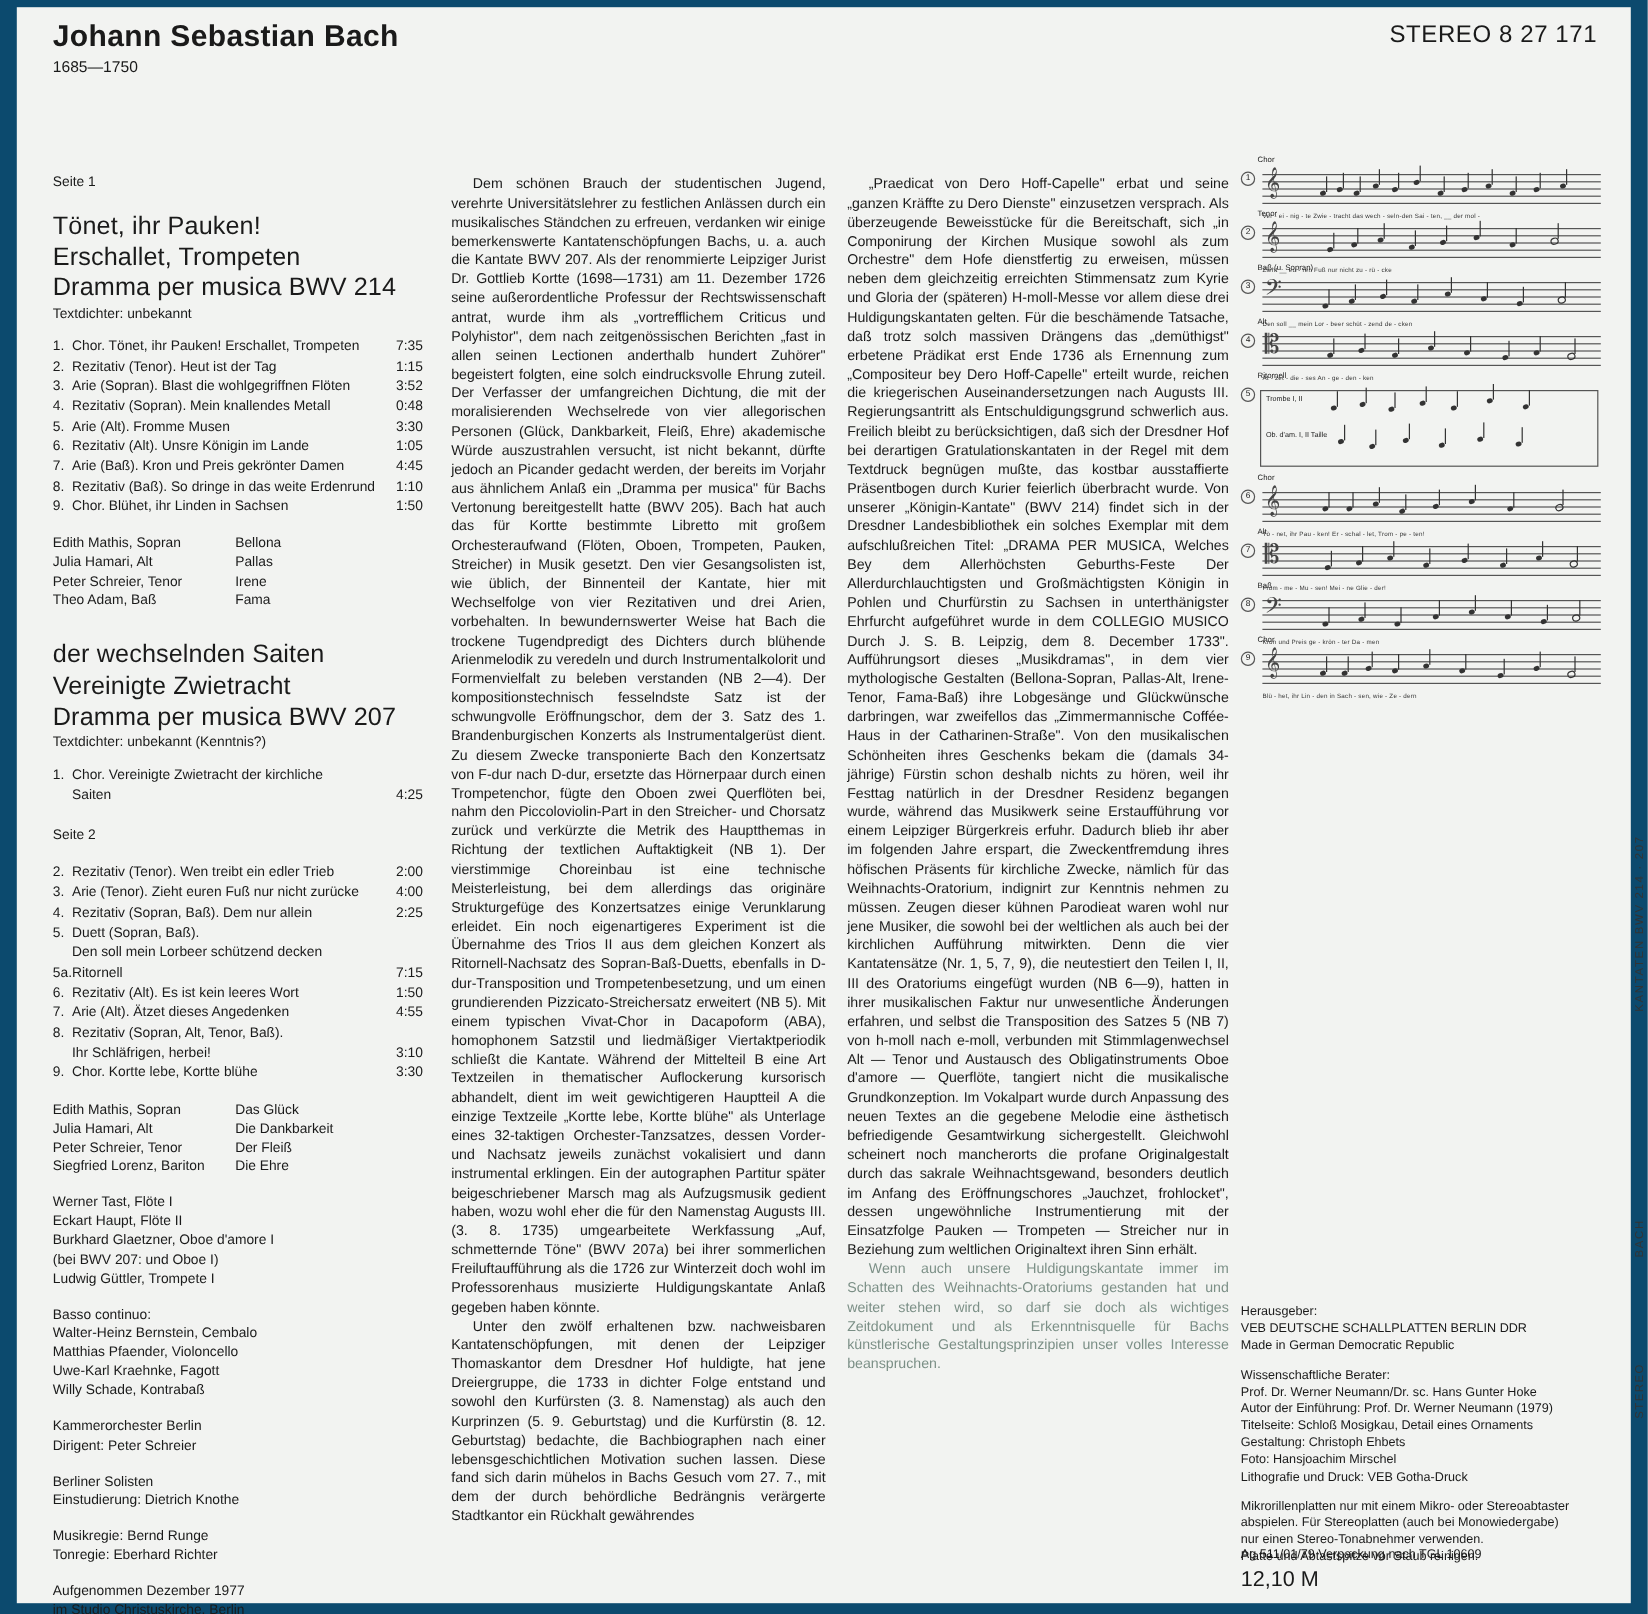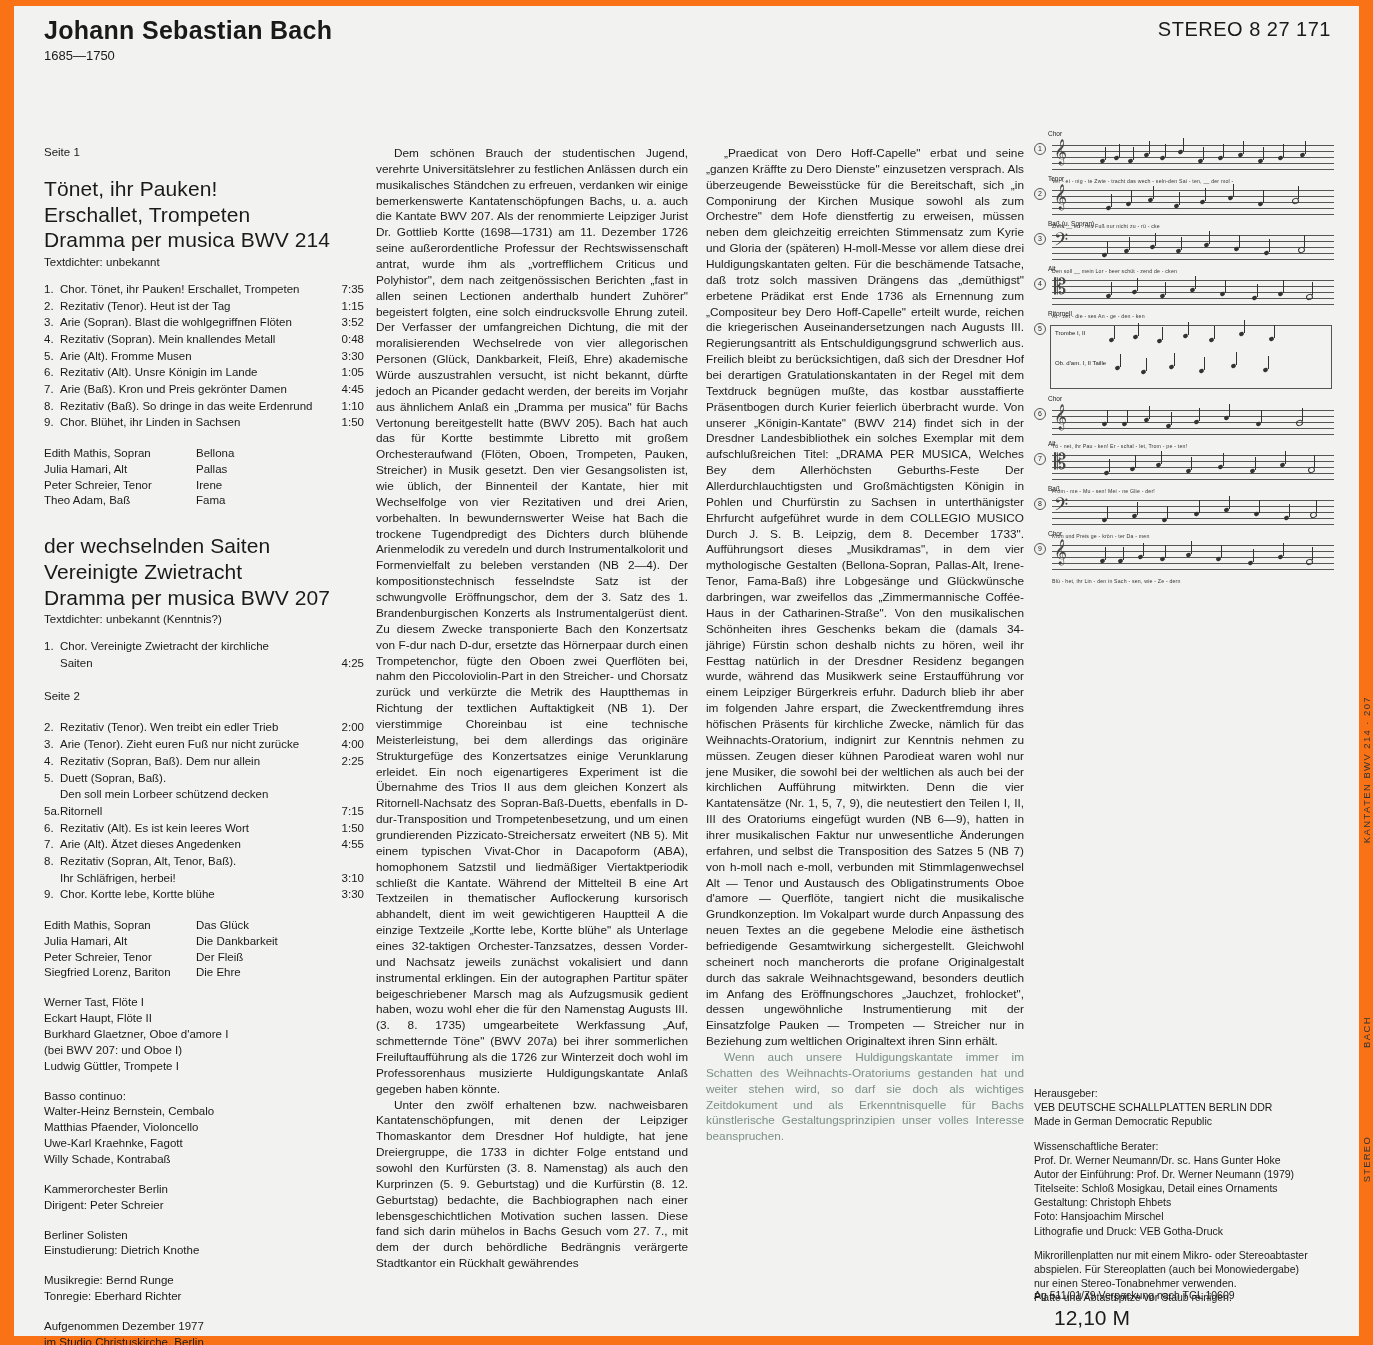--- a/index.html
+++ b/index.html
@@ -5,21 +5,21 @@
   html, body { margin:0; padding:0; }
   body {
     width:1373px; height:1345px;
     background:#c9cbc9;
     font-family:"Liberation Sans", sans-serif;
     color:#1a1a1a;
     overflow:hidden;
   }
   .sleeve {
     position:absolute; left:0; top:0; width:1373px; height:1345px;
-    background:#f97316;
+    background:#0c4a6e;
     box-sizing:border-box;
   }
   .inner {
     position:absolute; left:14px; top:6px; width:1345px; height:1330px;
     background:#f2f3f1;
     box-sizing:border-box;
   }
   
   .composer {
     position:absolute; left:30px; top:10px;
@@ -45,21 +45,21 @@
     font-size:21px; line-height:1.22; font-weight:normal;
     letter-spacing:0.1px;
   }
   .work-title .tline { display:block; }
   .textdichter { font-size:11.5px; margin-top:3px; margin-bottom:14px; }
 
   table.tracks { border-collapse:collapse; width:100%; font-size:11.5px; }
   table.tracks td { vertical-align:top; padding:0 0 1.5px 0; line-height:1.32; }
   td.tnum { width:16px; white-space:nowrap; }
   td.ttitle { padding-right:6px; }
-  td.ttime { text-align:right; width:34px; white-space:nowrap;margin-top:34px; }
+  td.ttime { width:34px; white-space:nowrap;margin-top:34px; }
 
   .cast { font-size:11.5px; margin-top:14px; line-height:1.38; }
   .cast .row { display:flex; }
   .cast .name { width:152px; }
   .cast .role { flex:1; }
 
   .block { font-size:11.5px; line-height:1.38; margin-top:14px; }
   .block .ln { display:block; }
 
   .bracegroup { position:relative; }
@@ -70,21 +70,21 @@
     hyphens:auto;
   }
   .bodytext p { margin:0; text-indent:18px; }
   .bodytext p.first { text-indent:18px; }
   .faded { color:#7b8f86; }
 
   
   .credits { position:absolute; left:1020px; top:1080px; width:300px; font-size:10.5px; line-height:1.35; }
   .credits .grp { margin-bottom:10px; }
   .credits .ln { display:block; }
-  .price { position:absolute; left:1020px; top:1300px; font-size:21px;margin-left:20px; }
+  .price { position:absolute; left:1020px; top:1300px; font-size:18px; }
   .agline { position:absolute; left:1020px; top:1283px; font-size:10.5px; }
 
   
   .music { position:absolute; left:1020px; top:133px; width:300px; height:520px; }
   .staffblock { position:relative; margin-bottom:11px; }
   .staff { position:relative; height:34px; }
   .staff .line {
     position:absolute; left:18px; right:0; height:1px; background:#555;
   }
   .vocline { position:absolute; left:18px; right:0; bottom:-11px; font-size:5.2px; letter-spacing:0.2px; white-space:nowrap; color:#333; }

